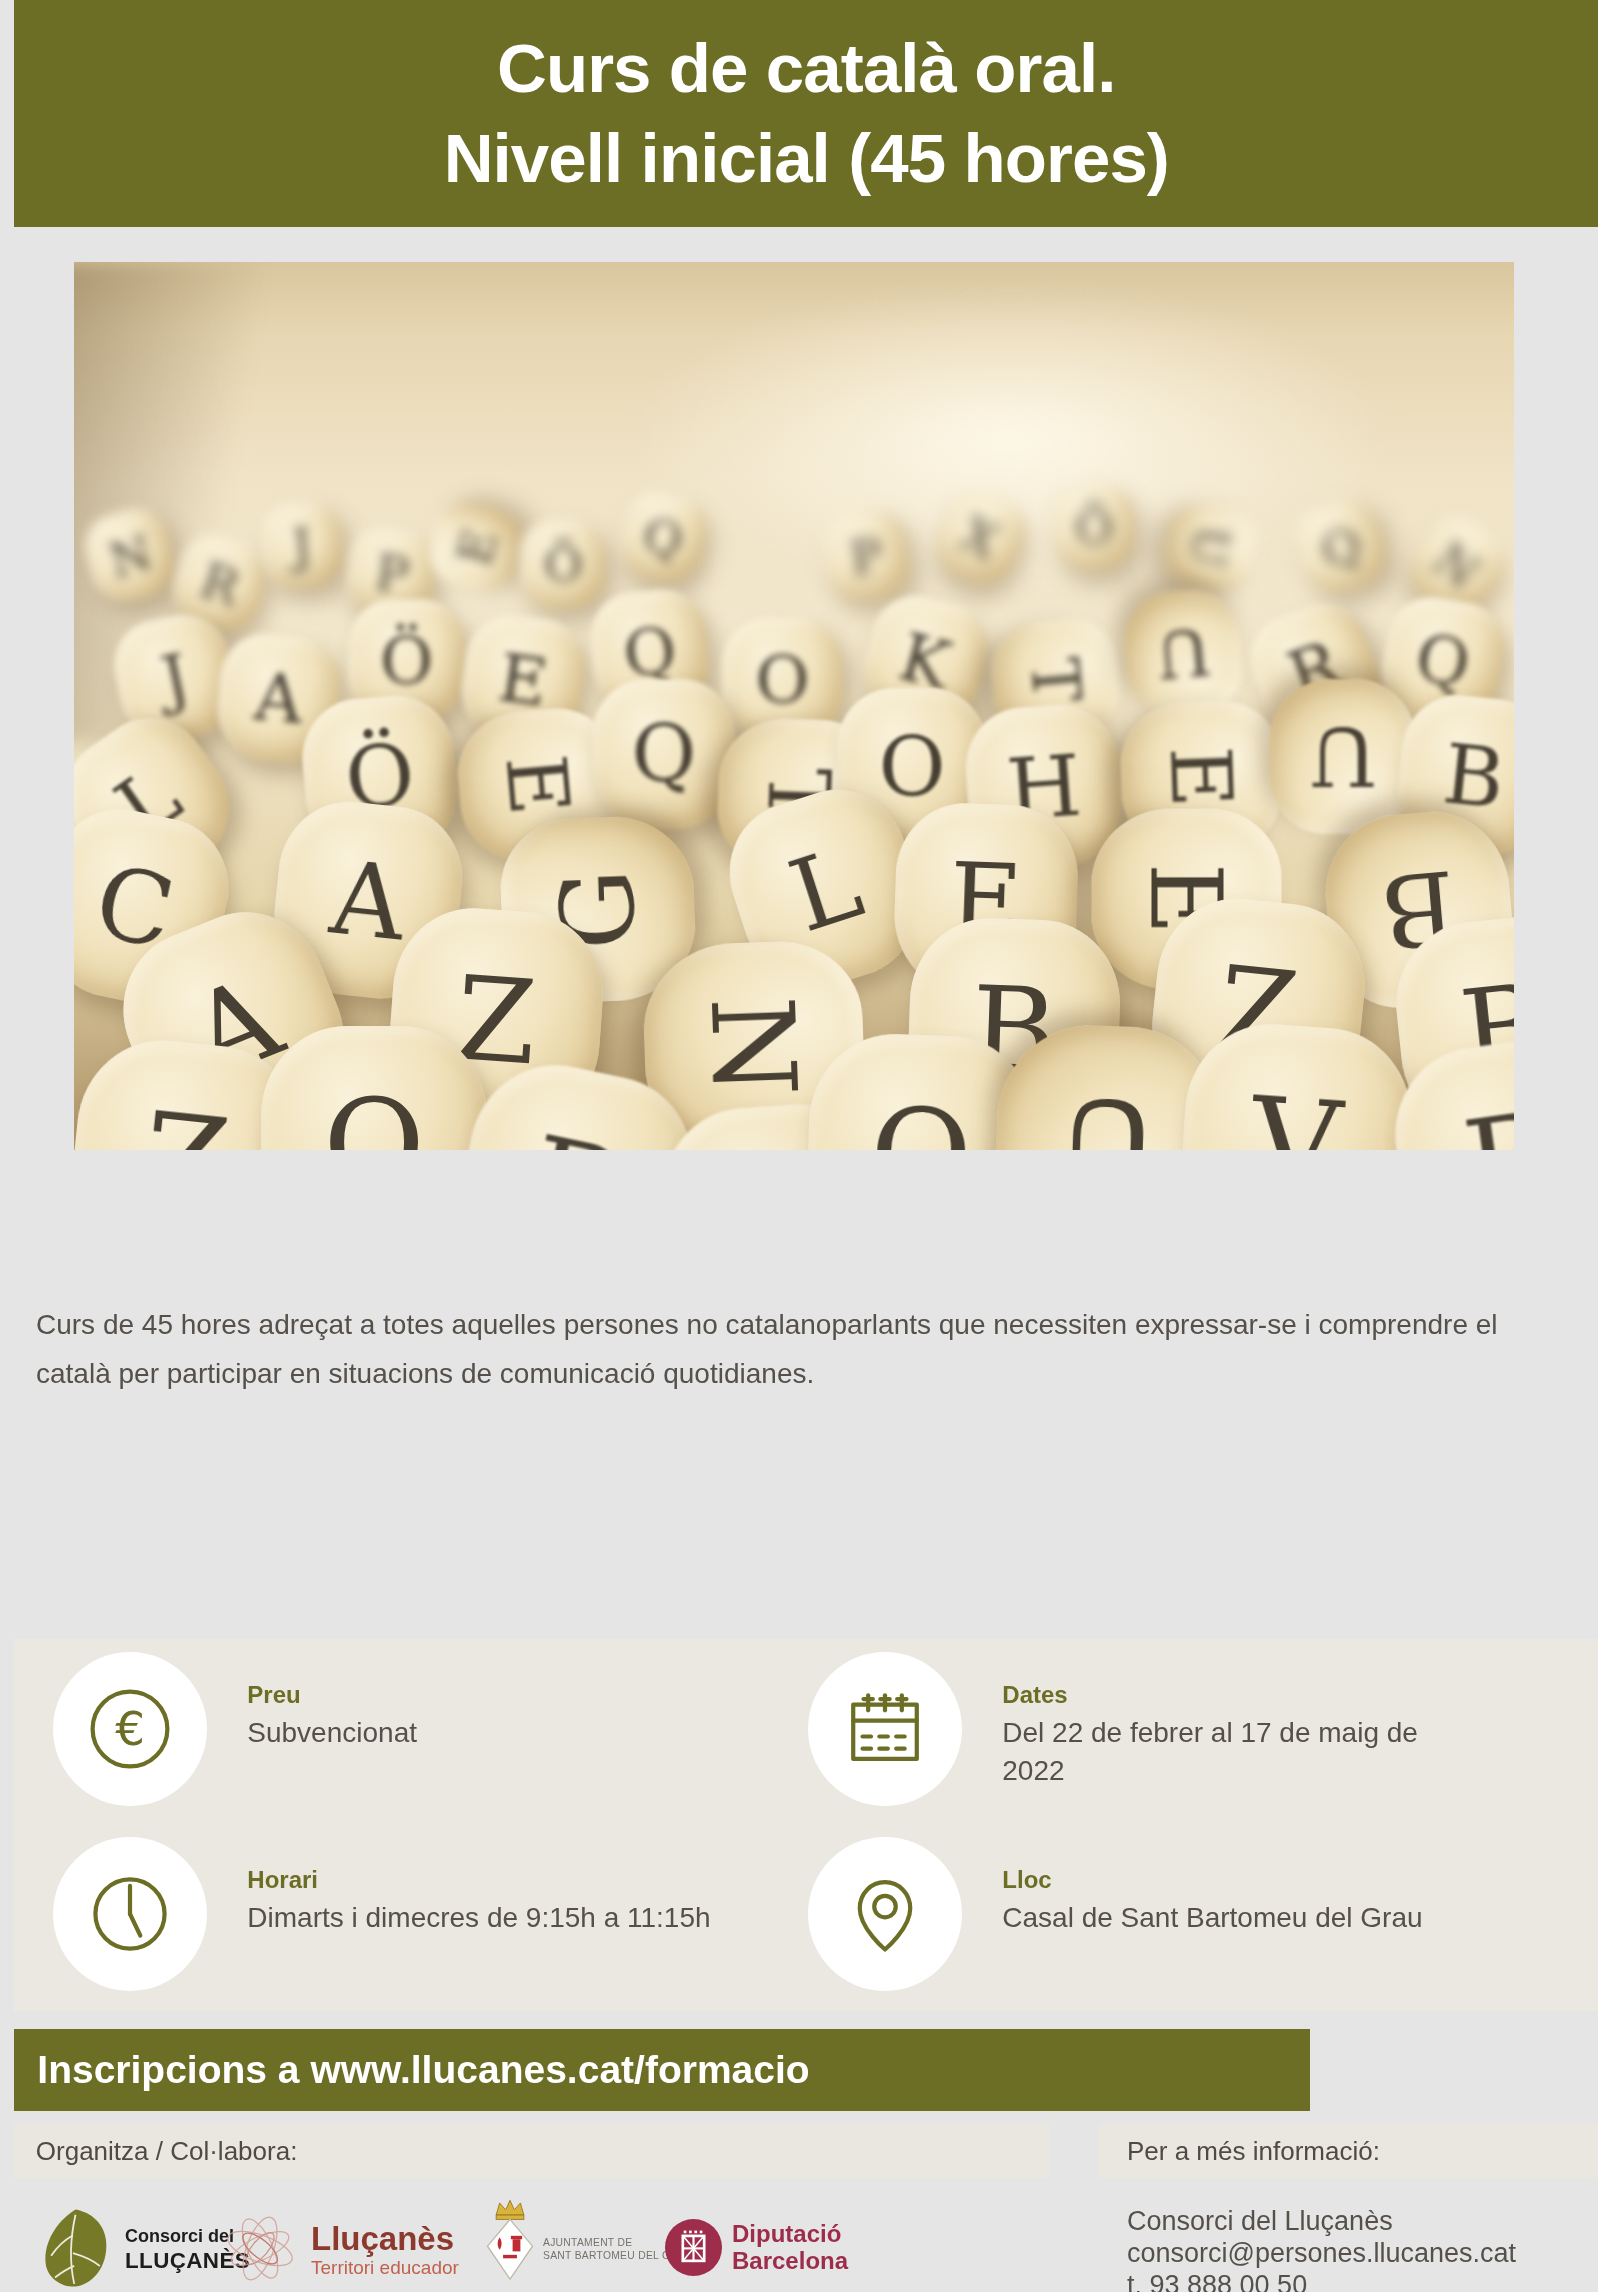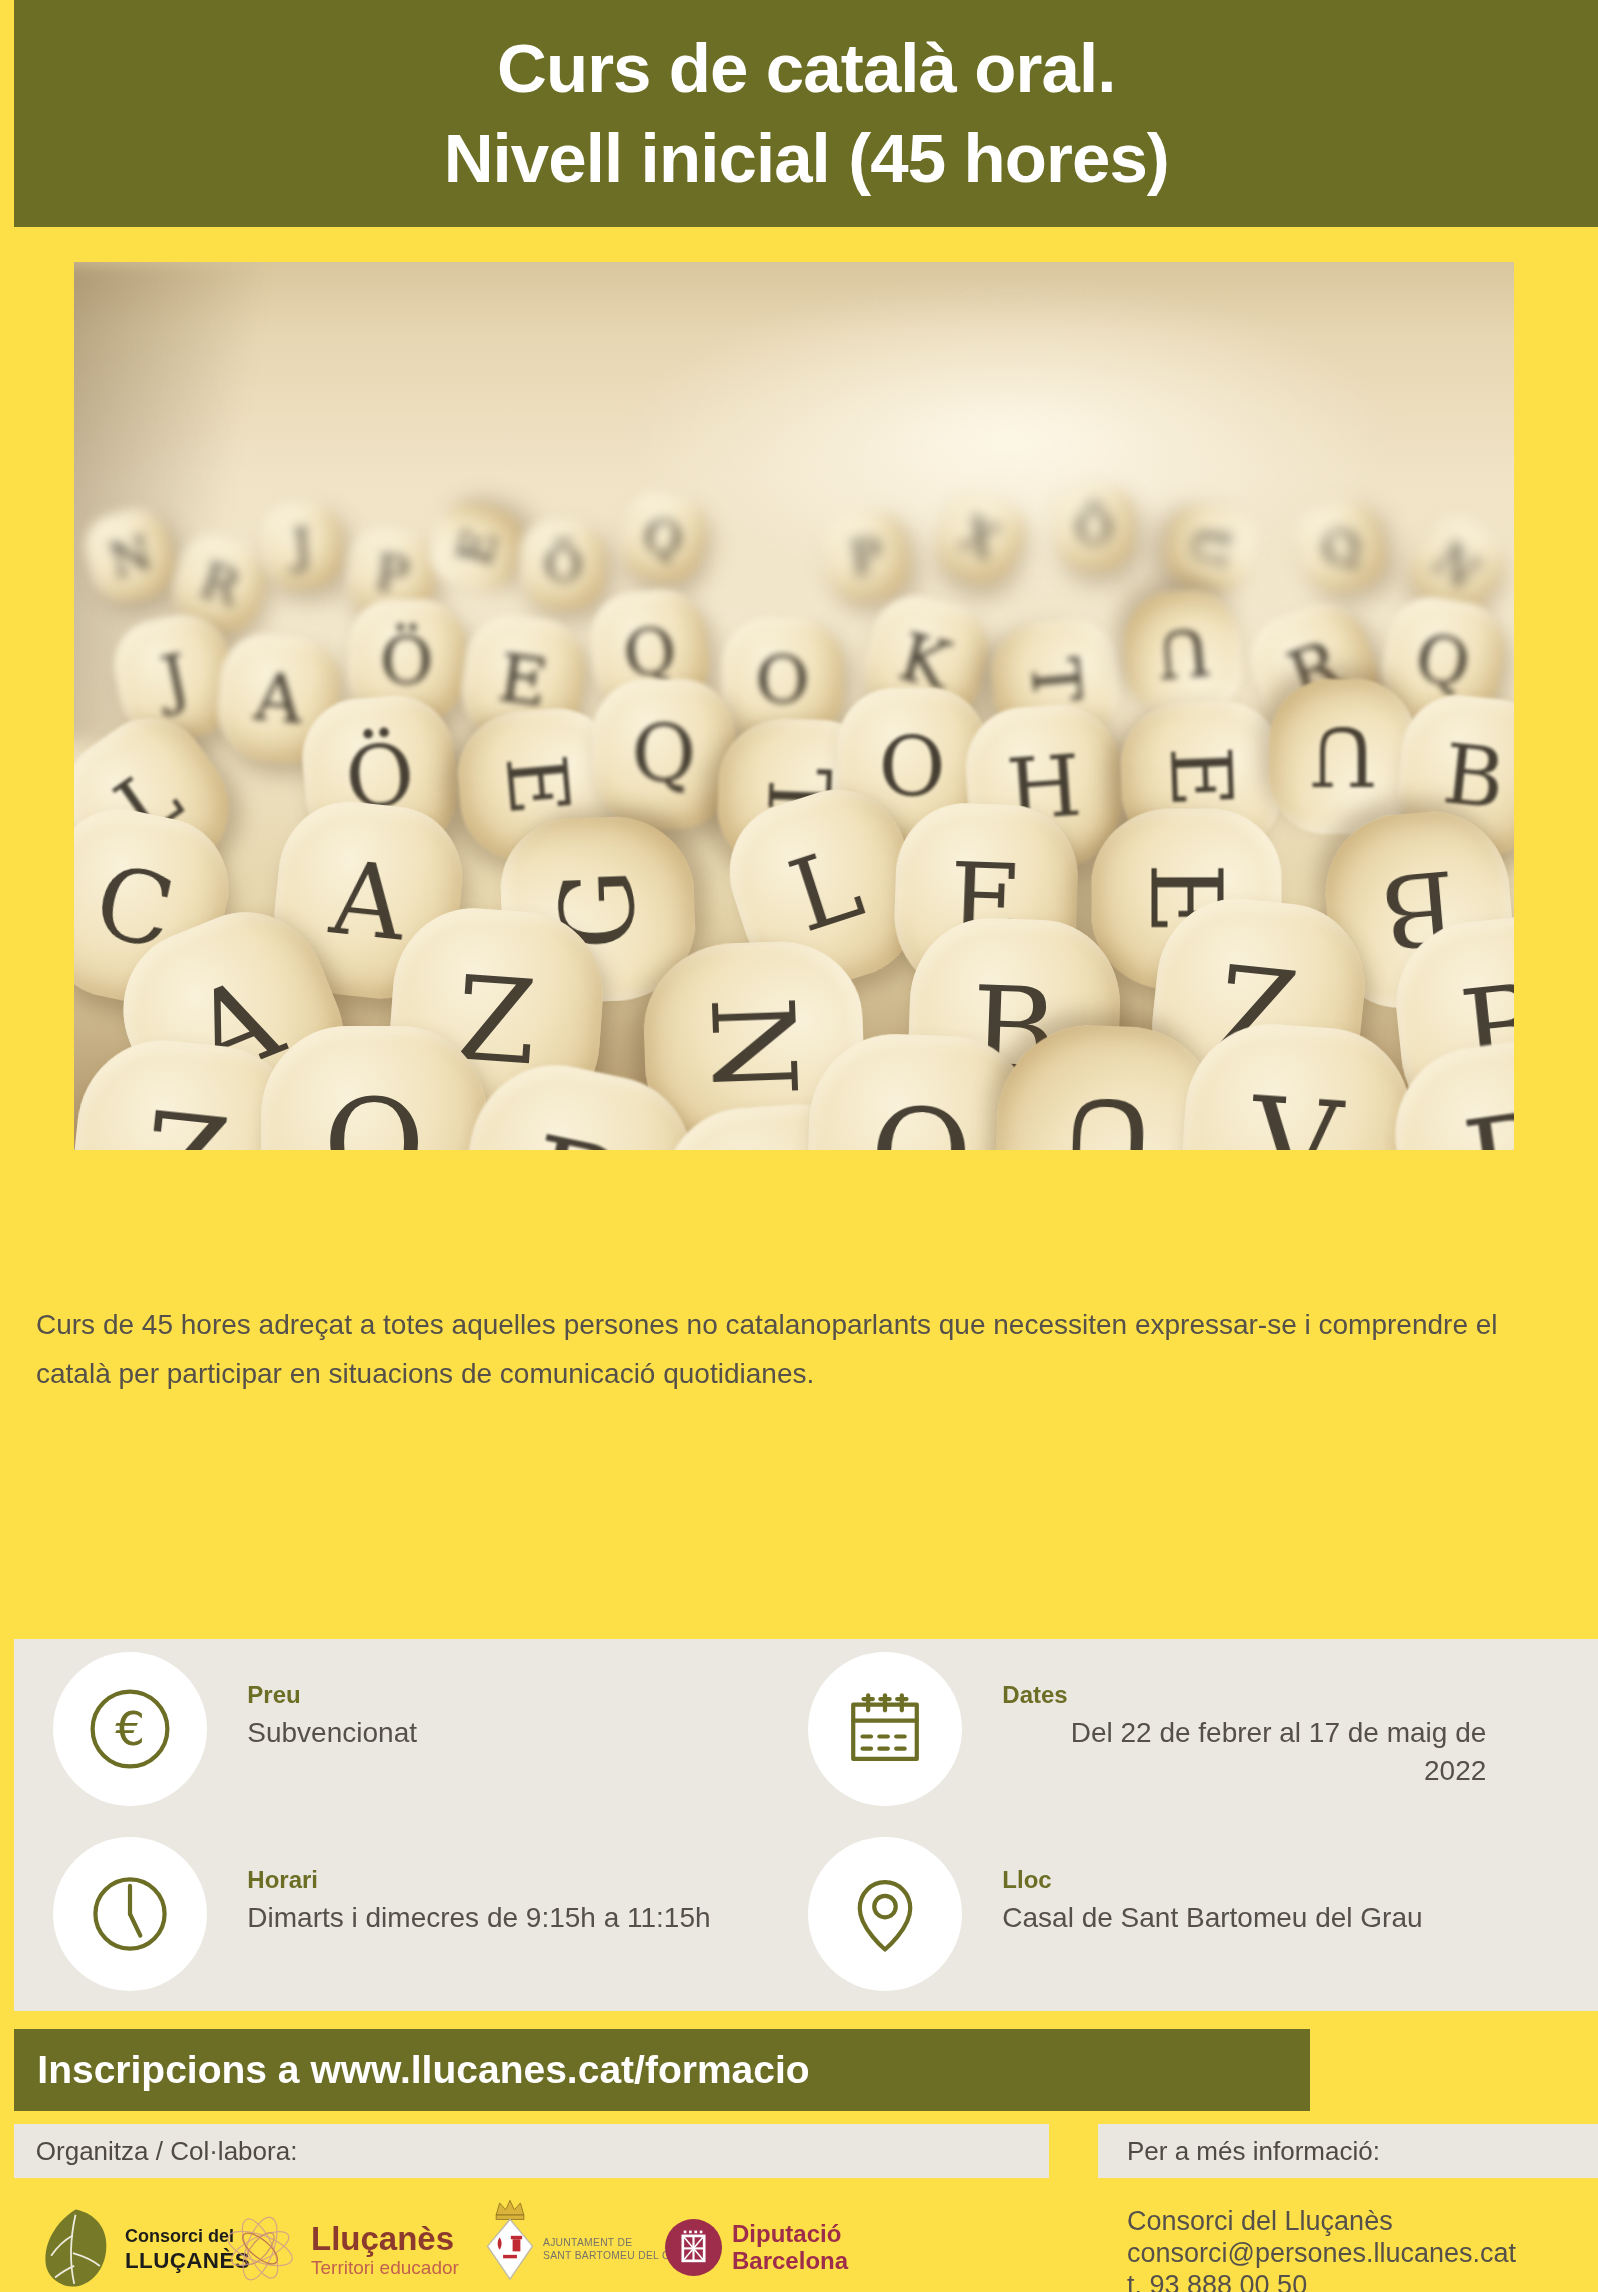--- a/index.html
+++ b/index.html
@@ -1,16 +1,16 @@
 <!DOCTYPE html>
 <html style="font-size:14.3px"><head>
 <meta charset="utf-8">
 <style>
   html,body{margin:0;padding:0;background:#ffffff;}
-  .page{position:relative;width:1599px;height:2293px;background:#fde047;overflow:hidden;
+  .page{position:relative;width:1599px;height:2293px;background:#e5e5e5;overflow:hidden;
         font-family:"Liberation Sans",sans-serif;}
 
   
   .title-band{position:absolute;left:14.3px;top:0;width:1584px;height:227px;background:#6b6e24;
               display:flex;flex-direction:column;align-items:center;justify-content:center;}
   .title-line{color:#ffffff;font-weight:bold;font-size:69px;line-height:90px;
               letter-spacing:-0.9px;text-align:center;white-space:nowrap;}
 
   
   .photo{position:absolute;left:74px;top:262px;width:1440px;height:888px;overflow:hidden;
@@ -36,21 +36,21 @@
          font-size:28px;line-height:49px;color:#55504a;}
 
   
   .panel{position:absolute;left:14.3px;top:1639px;width:1584px;height:372px;background:#eae8e1;}
   .item{position:absolute;display:flex;}
   .item .circle{width:154px;height:154px;border-radius:50%;background:#ffffff;flex:0 0 auto;
                 display:flex;align-items:center;justify-content:center;}
   .item .txt{margin:23px 0 0 40px;}
   .item .label{font-size:24px;font-weight:bold;color:#6b6e24;line-height:39px;}
   .item .value{font-size:28px;color:#55504a;line-height:38px;max-width:573px;}
-  .item.dates .value{max-width:484px;text-align:right;}
+  .item.dates .value{max-width:484px;}
   .i1{left:39px;top:12.5px}.i2{left:794px;top:12.5px}.i3{left:39px;top:198px}.i4{left:794px;top:198px}
   .icon-svg{stroke:#6b6e24;fill:none;stroke-width:4.5;stroke-linecap:round;stroke-linejoin:round;}
 
   
   .band2{position:absolute;left:14.3px;top:2029px;width:1296px;height:82px;background:#6b6e24;
          display:flex;align-items:center;}
   .band2 .t{color:#fff;font-weight:bold;font-size:39px;padding-left:23px;white-space:nowrap;}
 
   
   .strip{position:absolute;top:2124px;height:54px;background:#e9e7e0;display:flex;align-items:center;

